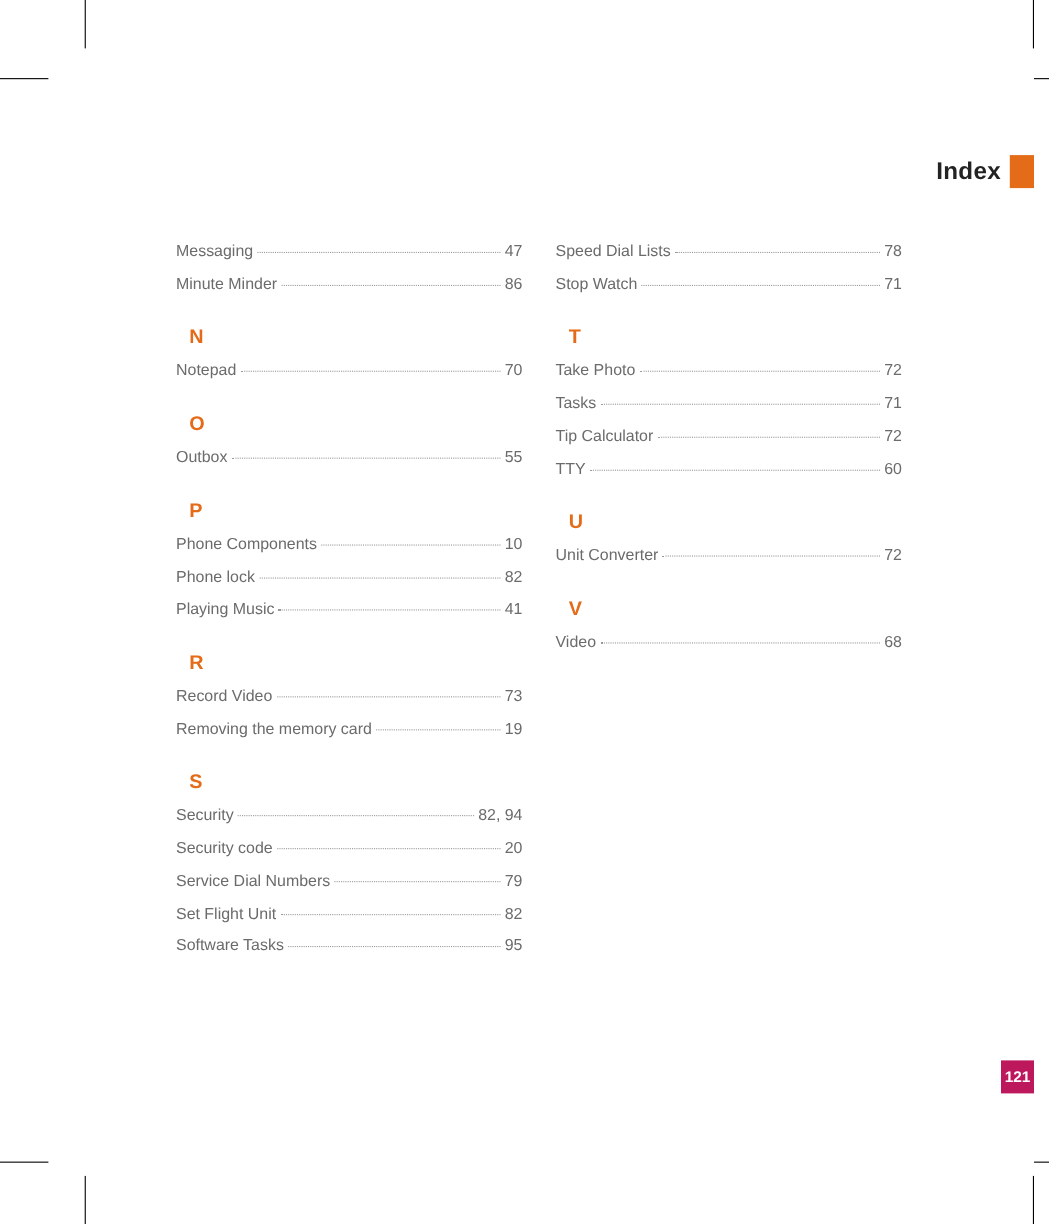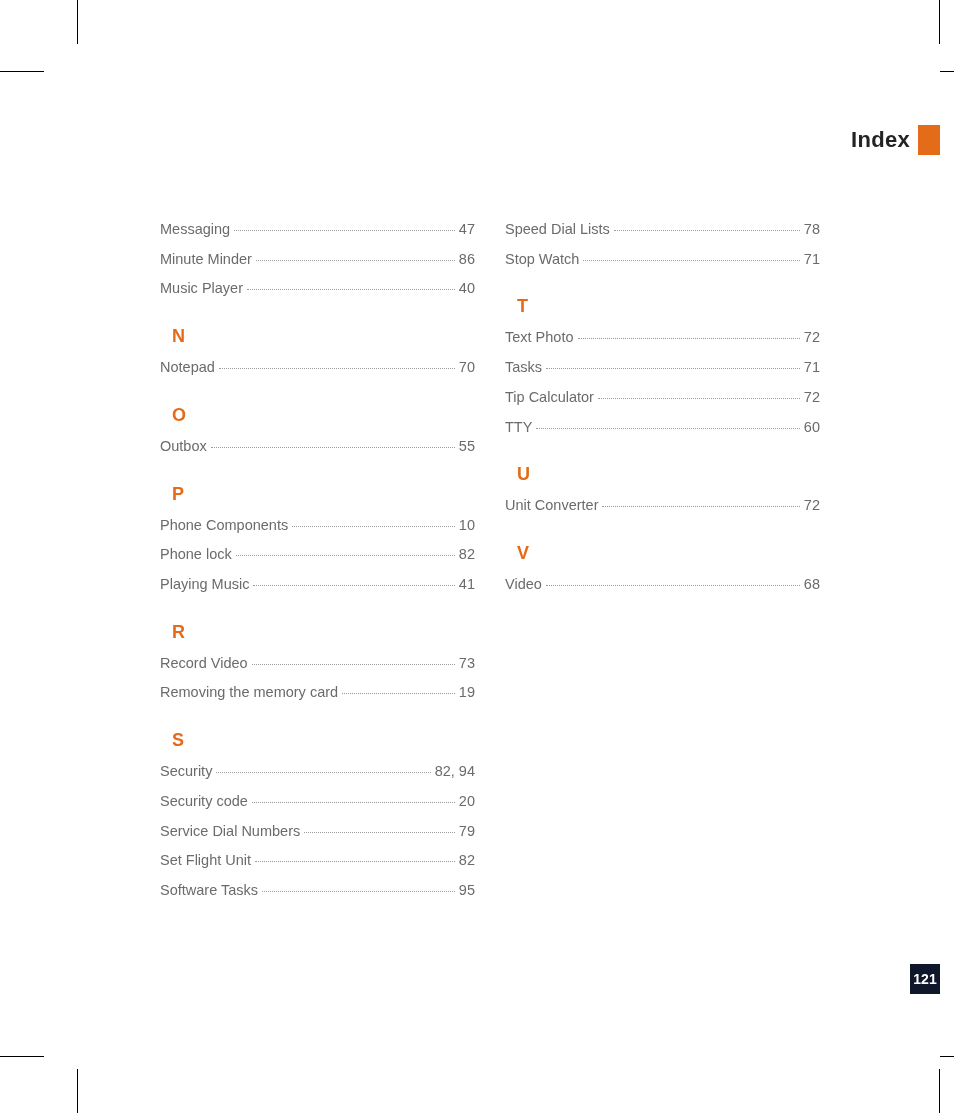--- a/index.html
+++ b/index.html
@@ -15,21 +15,21 @@
   .crop.top-h    { left: 0;     top: 71px;  width: 44px; height: 1px; }
   .crop.right-v  { right: 14px; top: 0;    width: 1px;  height: 44px; }
   .crop.right-h  { right: 0;    top: 71px;  width: 14px; height: 1px; }
   .crop.bot-v    { left: 77px;  bottom: 0; width: 1px;  height: 44px; }
   .crop.bot-h    { left: 0;     bottom: 56px; width: 44px; height: 1px; }
   .crop.br-v     { right: 14px; bottom: 0; width: 1px;  height: 44px; }
   .crop.br-h     { right: 0;    bottom: 56px; width: 14px; height: 1px; }
 
   .header {
     position: absolute;
-    left: 78px; right: 14px; top: 125px;
+    left: 78px; right: 14px; top: 141px;
     display: flex; justify-content: flex-end; align-items: center;
     gap: 8px;
   }
   .header .title {
     font-size: 22px;
     font-weight: 700;
     font-stretch: condensed;
     color: #232323;
     letter-spacing: 0.3px;
   }
@@ -70,21 +70,21 @@
     top: -3px;
     min-width: 8px;
   }
   .entry .pages { flex: 0 0 auto; text-align: left; }
 
   .page-num {
     position: absolute;
     right: 14px;
     top: 964px;
     width: 30px; height: 30px;
-    background: #0f172a;
+    background: #be185d;
     color: #fff;
     font-weight: 700;
     font-size: 14px;
     font-stretch: condensed;
     display: flex; align-items: center; justify-content: center;
   }
 </style>
 </head>
 <body>
 
@@ -109,25 +109,20 @@
         <div class="entry">
           <span class="label">Messaging</span>
           <span class="dots"></span>
           <span class="pages">47</span>
         </div>
         <div class="entry">
           <span class="label">Minute Minder</span>
           <span class="dots"></span>
           <span class="pages">86</span>
         </div>
-        <div class="entry">
-          <span class="label">Music Player</span>
-          <span class="dots"></span>
-          <span class="pages">40</span>
-        </div>
         <div class="section-letter">N</div>
         <div class="entry">
           <span class="label">Notepad</span>
           <span class="dots"></span>
           <span class="pages">70</span>
         </div>
         <div class="section-letter">O</div>
         <div class="entry">
           <span class="label">Outbox</span>
           <span class="dots"></span>
@@ -193,21 +188,21 @@
           <span class="dots"></span>
           <span class="pages">78</span>
         </div>
         <div class="entry">
           <span class="label">Stop Watch</span>
           <span class="dots"></span>
           <span class="pages">71</span>
         </div>
         <div class="section-letter">T</div>
         <div class="entry">
-          <span class="label">Text Photo</span>
+          <span class="label">Take Photo</span>
           <span class="dots"></span>
           <span class="pages">72</span>
         </div>
         <div class="entry">
           <span class="label">Tasks</span>
           <span class="dots"></span>
           <span class="pages">71</span>
         </div>
         <div class="entry">
           <span class="label">Tip Calculator</span>

